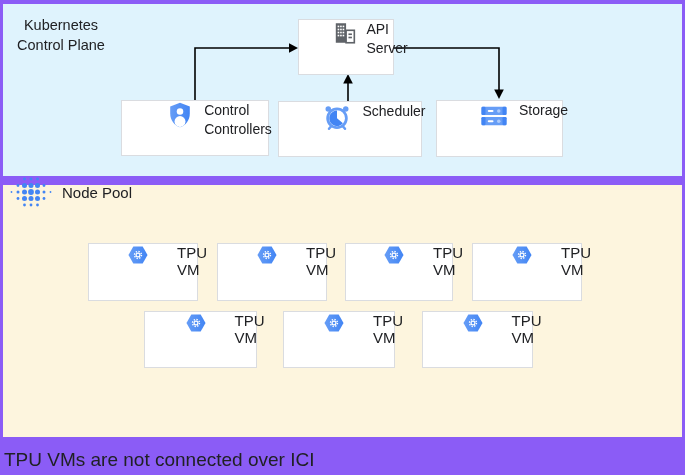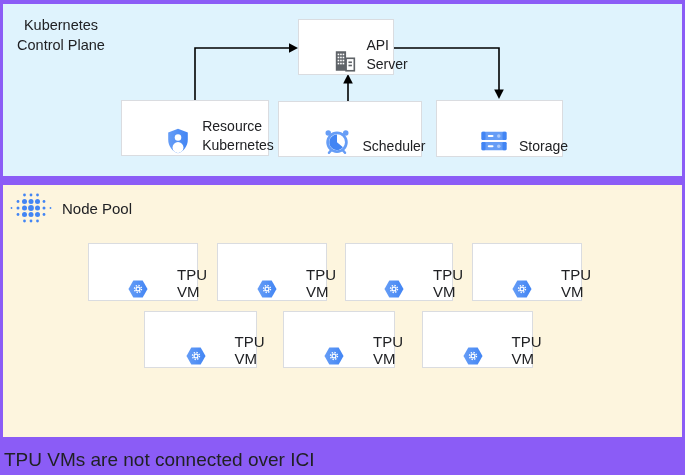--- a/index.html
+++ b/index.html
@@ -21,34 +21,34 @@
   }
   .panel{position:absolute;}
   .panel-cp{left:3px;top:4px;width:679px;height:172px;background:var(--control_plane_bg);}
   .panel-np{left:3px;top:185px;width:679px;height:252px;background:var(--node_pool_bg);}
   .cp-title{
     position:absolute;left:8px;top:15px;width:106px;text-align:center;
     font-size:14.5px;line-height:20px;color:var(--text);
   }
   .node,.vm{
     position:absolute;background:var(--box_bg);border:1px solid var(--box_border);
-    box-sizing:border-box;display:flex;align-items:flex-end;justify-content:center;
+    box-sizing:border-box;display:flex;align-items:flex-start;justify-content:center;
     color:var(--text);
     padding-left:48px;
   }
   .node{font-size:14px;gap:10px;}
   .vm{font-size:15px;gap:28px;}
   .node .lbl{line-height:19px;}
   #api-server{left:298px;top:19px;width:96px;height:56px;gap:8px;}
   #api-server .lbl{width:50px;}
   #resource-controllers{left:121px;top:100px;width:148px;height:56px;}
   #resource-controllers .lbl{width:82px;}
   #scheduler{left:278px;top:101px;width:144px;height:56px;}
   #storage{left:436px;top:100px;width:127px;height:57px;}
-  .np-header{position:absolute;left:10px;top:188px;height:40px;display:flex;align-items:center;gap:10px;}
+  .np-header{position:absolute;left:10px;top:172px;height:40px;display:flex;align-items:center;gap:10px;}
   .np-label{font-size:15px;}
   .vm1-1{left:88px;top:243px;width:110px;height:58px;}
   .vm1-2{left:217px;top:243px;width:110px;height:58px;}
   .vm1-3{left:345px;top:243px;width:108px;height:58px;}
   .vm1-4{left:472px;top:243px;width:110px;height:58px;}
   .vm2-1{left:144px;top:311px;width:113px;height:57px;}
   .vm2-2{left:283px;top:311px;width:112px;height:57px;}
   .vm2-3{left:422px;top:311px;width:111px;height:57px;}
   .footnote{position:absolute;left:4px;top:449px;font-size:19px;color:var(--text);}
   .arrows{position:absolute;left:0;top:0;pointer-events:none;}
@@ -123,21 +123,21 @@
   </div>
 
   <div class="node" id="resource-controllers">
     <span class="icon">
       <svg viewBox="0 0 24 24" width="28" height="28">
         <path d="M12,1.6 L3.6,4.8 V10.8 C3.6,16.4 7.2,21.3 12,22.5 C16.8,21.3 20.4,16.4 20.4,10.8 V4.8 Z" fill="url(#g-shield)"></path>
         <circle cx="12" cy="9" r="2.8" fill="#fff"></circle>
         <circle cx="12" cy="17.6" r="4.7" fill="#fff" clip-path="url(#clip-shield)"></circle>
       </svg>
     </span>
-    <span class="lbl">Resource Kubernetes</span>
+    <span class="lbl">Control Controllers</span>
   </div>
 
   <div class="node" id="storage">
     <span class="icon">
       <svg viewBox="0 0 24 24" width="30" height="30">
         <g>
           <rect x="2" y="4.6" width="20" height="6.6" rx="1" fill="var(--light_blue)"></rect>
           <rect x="2" y="4.6" width="3.2" height="6.6" rx="1" fill="var(--blue)"></rect>
           <rect x="18.8" y="4.6" width="3.2" height="6.6" rx="1" fill="var(--blue)"></rect>
           <rect x="7" y="7.1" width="4.6" height="1.7" rx="0.85" fill="#fff"></rect>

